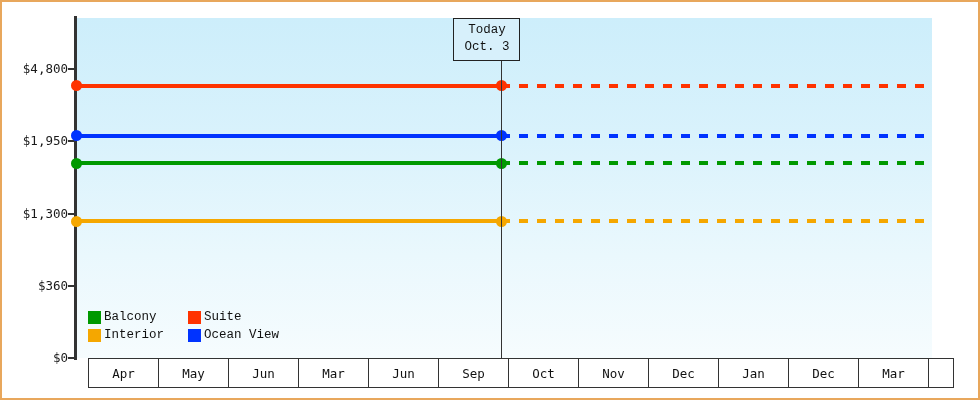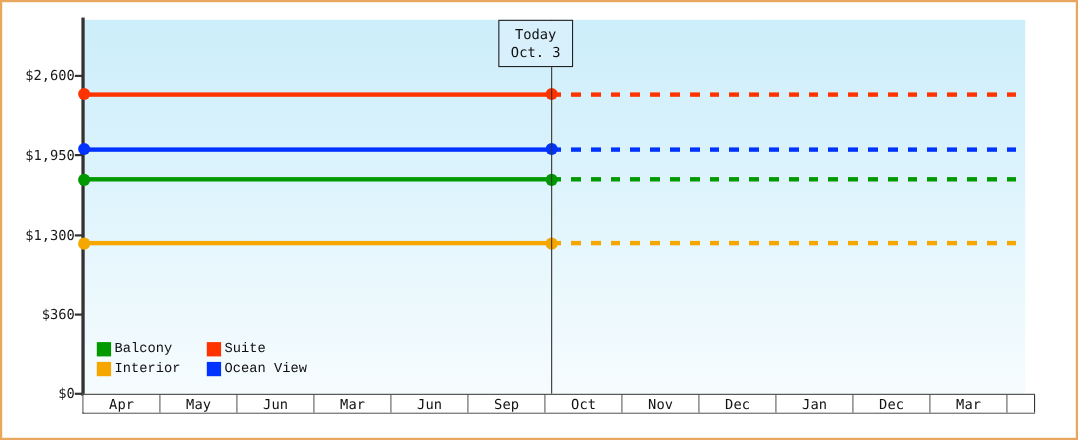--- a/index.html
+++ b/index.html
@@ -112,23 +112,23 @@
     font-size: 12.5px;
     line-height: 17px;
     color: #111111;
     z-index: 22;
     white-space: nowrap;
   }
 
   
   #x-axis-table {
     position: absolute;
-    left: 75px;
+    left: 88px;
     top: 358px;
-    height: 18px;
+    height: 30px;
     border-top: 1.5px solid #333333;
     border-bottom: 1.5px solid #333333;
     border-left: 1.5px solid #333333;
     box-sizing: border-box;
     display: flex;
     z-index: 25;
     background: #ffffff;
   }
   .month-cell {
     width: 70px;
@@ -178,21 +178,21 @@
 <div id="root">
 
   <div id="plot-area"></div>
 
   <div id="y-axis-spine"></div>
   <div id="y-tick-labels">
       <div class="y-tick-label" style="top: 352px;">$0</div>
       <div class="y-tick-label" style="top: 279.75px;">$360</div>
       <div class="y-tick-label" style="top: 207.5px;">$1,300</div>
       <div class="y-tick-label" style="top: 135.25px;">$1,950</div>
-      <div class="y-tick-label" style="top: 63px;">$2,600</div>
+      <div class="y-tick-label" style="top: 63px;">$4,800</div>
     </div>
   <div id="y-tick-marks">
       <div class="y-tick-mark" style="top: 357px;"></div>
       <div class="y-tick-mark" style="top: 284.75px;"></div>
       <div class="y-tick-mark" style="top: 212.5px;"></div>
       <div class="y-tick-mark" style="top: 140.25px;"></div>
       <div class="y-tick-mark" style="top: 68px;"></div>
     </div>
 
   <div id="series-layer">
@@ -208,21 +208,21 @@
       <div class="series-dashed" style="left: 501.432px; top: 161.481px; width: 430.568px; background-image: repeating-linear-gradient(to right, rgb(0, 153, 0) 0px, rgb(0, 153, 0) 9px, rgba(0, 0, 0, 0) 9px, rgba(0, 0, 0, 0) 18px);"></div>
       <div class="series-dot" style="left: 71px; top: 157.981px; background: rgb(0, 153, 0);"></div>
       <div class="series-dot" style="left: 495.932px; top: 157.981px; background: rgb(0, 153, 0);"></div>
       <div class="series-solid" style="left: 76px; top: 219.281px; width: 425.432px; background: rgb(245, 167, 0);"></div>
       <div class="series-dashed" style="left: 501.432px; top: 219.281px; width: 430.568px; background-image: repeating-linear-gradient(to right, rgb(245, 167, 0) 0px, rgb(245, 167, 0) 9px, rgba(0, 0, 0, 0) 9px, rgba(0, 0, 0, 0) 18px);"></div>
       <div class="series-dot" style="left: 71px; top: 215.781px; background: rgb(245, 167, 0);"></div>
       <div class="series-dot" style="left: 495.932px; top: 215.781px; background: rgb(245, 167, 0);"></div>
     </div>
 
   <div id="today-line" style="left: 500.682px; top: 18px; height: 340px;"></div>
-  <div id="today-box" style="left: 453.432px; top: 18px;">
+  <div id="today-box" style="left: 453.432px; top: 18px; font-family: Liberation Mono, monospace;">
     <div>Today</div>
     <div>Oct. 3</div>
   </div>
 
   <div id="x-axis-table">
       <div class="month-cell">Apr</div>
       <div class="month-cell">May</div>
       <div class="month-cell">Jun</div>
       <div class="month-cell">Mar</div>
       <div class="month-cell">Jun</div>

